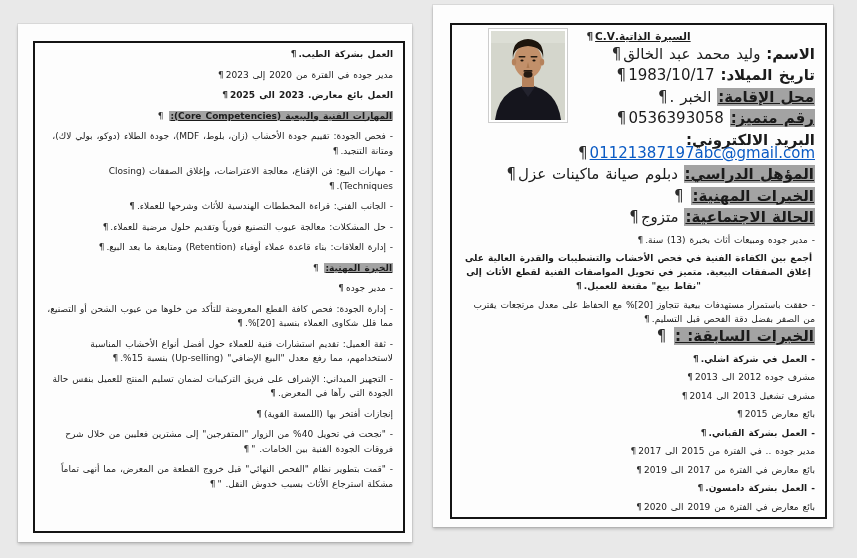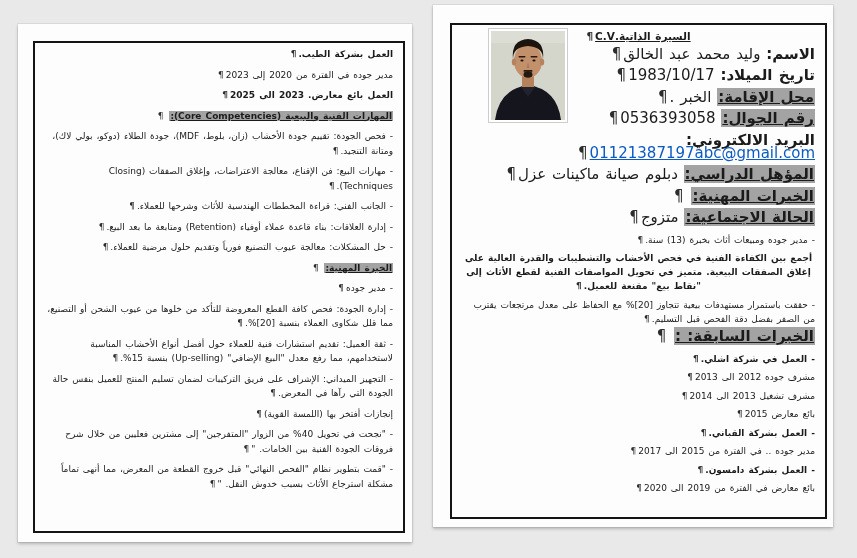--- a/index.html
+++ b/index.html
@@ -69,22 +69,22 @@
   <div class="page page-left">
     <div class="page-border">
       <div class="content" id="left-content">
           <div class="line b" dir="rtl"><span class="seg">العمل بشركة الطيب.</span><span class="pil">¶</span></div>
           <div class="line" dir="rtl"><span class="seg">مدير جوده في الفترة من 2020 إلى 2023</span><span class="pil">¶</span></div>
           <div class="line b" dir="rtl"><span class="seg">العمل بائع معارض. 2023 الى 2025</span><span class="pil">¶</span></div>
           <div class="line" dir="rtl"><span class="seg label hl">المهارات الفنية والبيعية (Core Competencies):</span> <span class="pil">¶</span></div>
           <div class="line" dir="rtl"><span class="seg">- فحص الجودة: تقييم جودة الأخشاب (زان، بلوط، MDF)، جودة الطلاء (دوكو، بولي لاك)، ومتانة التنجيد.</span><span class="pil">¶</span></div>
           <div class="line" dir="rtl"><span class="seg">- مهارات البيع: فن الإقناع، معالجة الاعتراضات، وإغلاق الصفقات (Closing Techniques).</span><span class="pil">¶</span></div>
           <div class="line" dir="rtl"><span class="seg">- الجانب الفني: قراءة المخططات الهندسية للأثاث وشرحها للعملاء.</span><span class="pil">¶</span></div>
+          <div class="line" dir="rtl"><span class="seg">- حل المشكلات: معالجة عيوب التصنيع فورياً وتقديم حلول مرضية للعملاء.</span><span class="pil">¶</span></div>
           <div class="line" dir="rtl"><span class="seg">- إدارة العلاقات: بناء قاعدة عملاء أوفياء (Retention) ومتابعة ما بعد البيع.</span><span class="pil">¶</span></div>
-          <div class="line" dir="rtl"><span class="seg">- حل المشكلات: معالجة عيوب التصنيع فورياً وتقديم حلول مرضية للعملاء.</span><span class="pil">¶</span></div>
           <div class="line" dir="rtl"><span class="seg label hl">الخبرة المهنية:</span> <span class="pil">¶</span></div>
           <div class="line" dir="rtl"><span class="seg">- مدير جوده</span><span class="pil">¶</span></div>
           <div class="line" dir="rtl"><span class="seg">- إدارة الجودة: فحص كافة القطع المعروضة للتأكد من خلوها من عيوب الشحن أو التصنيع، مما قلل شكاوى العملاء بنسبة [20]%.</span><span class="pil">¶</span></div>
           <div class="line" dir="rtl"><span class="seg">- ثقة العميل: تقديم استشارات فنية للعملاء حول أفضل أنواع الأخشاب المناسبة لاستخدامهم، مما رفع معدل "البيع الإضافي" (Up-selling) بنسبة 15%.</span><span class="pil">¶</span></div>
           <div class="line" dir="rtl"><span class="seg">- التجهيز الميداني: الإشراف على فريق التركيبات لضمان تسليم المنتج للعميل بنفس حالة الجودة التي رآها في المعرض.</span><span class="pil">¶</span></div>
           <div class="line" dir="rtl"><span class="seg">إنجازات أفتخر بها (اللمسة القوية)</span><span class="pil">¶</span></div>
           <div class="line" dir="rtl"><span class="seg">- "نجحت في تحويل 40% من الزوار "المتفرجين" إلى مشترين فعليين من خلال شرح فروقات الجودة الفنية بين الخامات. "</span><span class="pil">¶</span></div>
           <div class="line" dir="rtl"><span class="seg">- "قمت بتطوير نظام "الفحص النهائي" قبل خروج القطعة من المعرض، مما أنهى تماماً مشكلة استرجاع الأثاث بسبب خدوش النقل. "</span><span class="pil">¶</span></div>
         </div>
     </div>
@@ -118,34 +118,35 @@
 
           <rect x="32.5" y="39" width="9" height="1.8" rx="0.9" fill="#241a12"></rect>
           <ellipse cx="37" cy="43.5" rx="4.5" ry="3.2" fill="#241a12"></ellipse>
         </svg>
       </div>
       <div class="content" id="right-content">
           <div class="line title" dir="rtl"><span class="seg u">السيرة الذاتية.C.V</span><span class="pil">¶</span></div>
           <div class="line info" dir="rtl"><span class="seg label">الاسم:</span> <span class="seg">وليد محمد عبد الخالق</span><span class="pil">¶</span></div>
           <div class="line info" dir="rtl"><span class="seg label">تاريخ الميلاد:</span> <span class="seg">1983/10/17</span><span class="pil">¶</span></div>
           <div class="line info" dir="rtl"><span class="seg label hl">محل الإقامة:</span> <span class="seg">الخبر .</span><span class="pil">¶</span></div>
-          <div class="line info" dir="rtl"><span class="seg label hl">رقم الجوال:</span> <span class="seg">0536393058</span><span class="pil">¶</span></div>
+          <div class="line info" dir="rtl"><span class="seg label hl">رقم متميز:</span> <span class="seg">0536393058</span><span class="pil">¶</span></div>
           <div class="line info" dir="rtl"><span class="seg label">البريد الالكتروني:</span> <span class="seg link">01121387197abc@gmail.com</span><span class="pil">¶</span></div>
           <div class="line info" dir="rtl"><span class="seg label hl">المؤهل الدراسي:</span> <span class="seg">دبلوم صيانة ماكينات عزل</span><span class="pil">¶</span></div>
           <div class="line info" dir="rtl"><span class="seg label hl">الخبرات المهنية:</span> <span class="pil">¶</span></div>
           <div class="line info" dir="rtl"><span class="seg label hl">الحالة الاجتماعية:</span> <span class="seg">متزوج</span><span class="pil">¶</span></div>
           <div class="line" dir="rtl"><span class="seg">- مدير جوده ومبيعات أثاث بخبرة (13) سنة.</span><span class="pil">¶</span></div>
           <div class="line center" dir="rtl"><span class="seg">أجمع بين الكفاءة الفنية في فحص الأخشاب والتشطيبات والقدرة العالية على إغلاق الصفقات البيعية. متميز في تحويل المواصفات الفنية لقطع الأثاث إلى "نقاط بيع" مقنعة للعميل.</span><span class="pil">¶</span></div>
           <div class="line" dir="rtl"><span class="seg">- حققت باستمرار مستهدفات بيعية تتجاوز [20]% مع الحفاظ على معدل مرتجعات يقترب من الصفر بفضل دقة الفحص قبل التسليم.</span><span class="pil">¶</span></div>
           <div class="line info" dir="rtl"><span class="seg label hl">الخبرات السابقة: :</span> <span class="pil">¶</span></div>
           <div class="line b" dir="rtl"><span class="seg">- العمل في شركة اشلي.</span><span class="pil">¶</span></div>
           <div class="line" dir="rtl"><span class="seg">مشرف جوده 2012 الى 2013</span><span class="pil">¶</span></div>
           <div class="line" dir="rtl"><span class="seg">مشرف تشغيل 2013 الى 2014</span><span class="pil">¶</span></div>
           <div class="line" dir="rtl"><span class="seg">بائع معارض 2015</span><span class="pil">¶</span></div>
           <div class="line b" dir="rtl"><span class="seg">- العمل بشركة القباني.</span><span class="pil">¶</span></div>
           <div class="line" dir="rtl"><span class="seg">مدير جوده .. في الفترة من 2015 الى 2017</span><span class="pil">¶</span></div>
+          <div class="line" dir="rtl"><span class="seg">بائع معارض في الفترة من 2017 الى 2019</span><span class="pil">¶</span></div>
           <div class="line b" dir="rtl"><span class="seg">- العمل بشركة دامسون.</span><span class="pil">¶</span></div>
           <div class="line" dir="rtl"><span class="seg">بائع معارض في الفترة من 2019 الى 2020</span><span class="pil">¶</span></div>
         </div>
     </div>
   </div>
 
 </div>
 
 </body></html>

